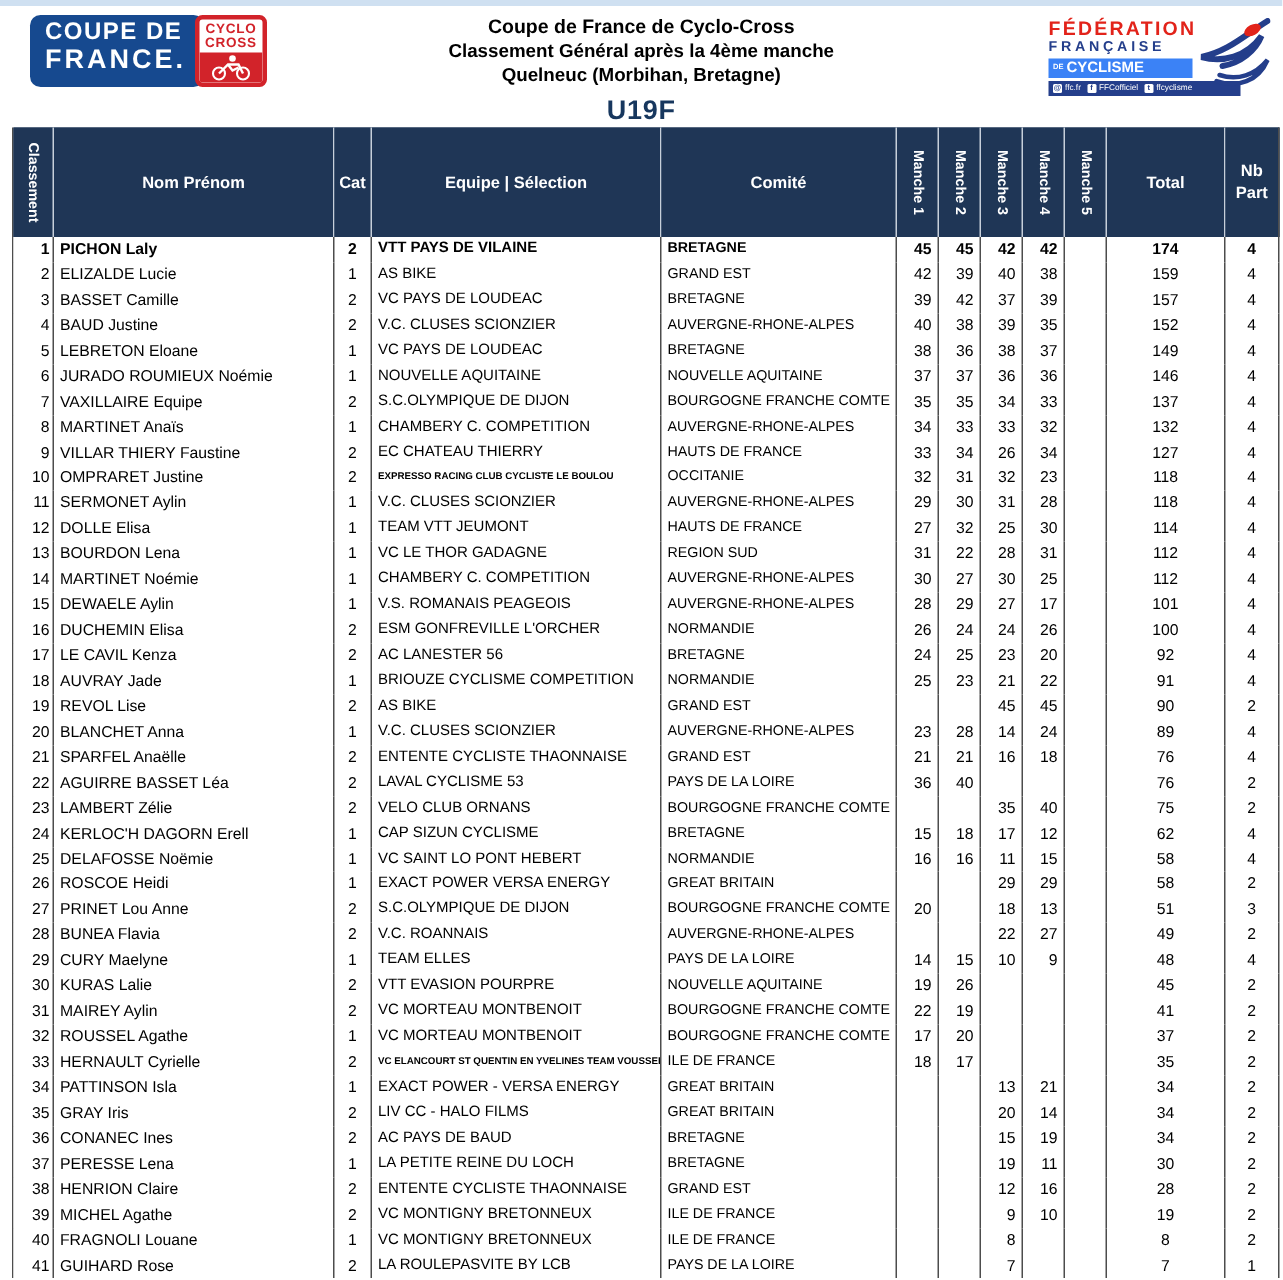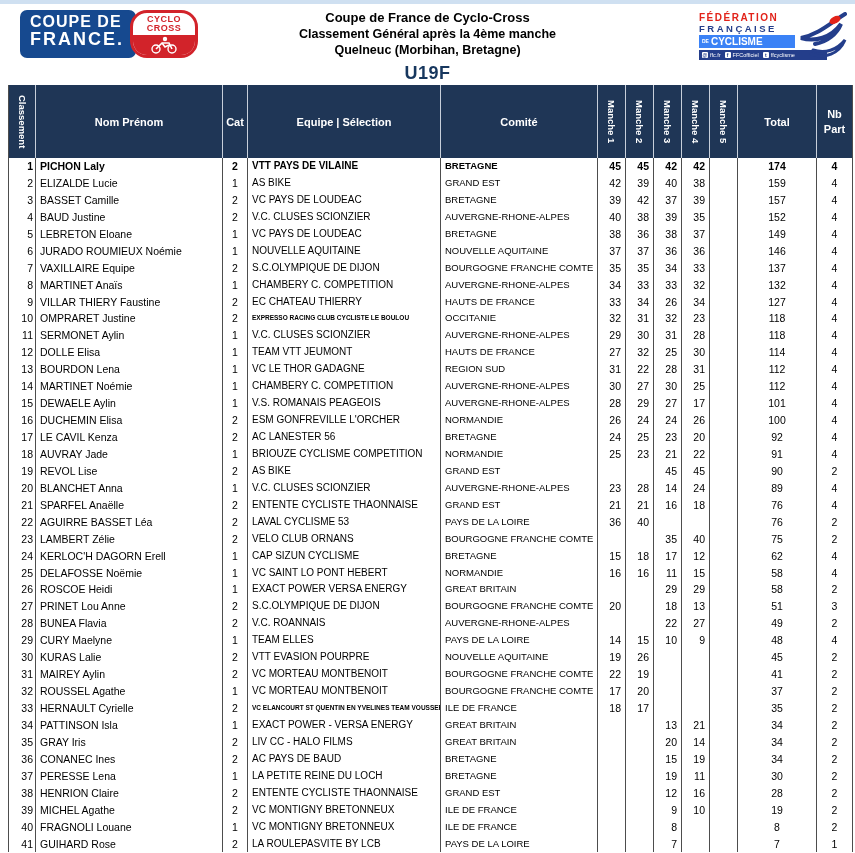--- a/index.html
+++ b/index.html
@@ -7,34 +7,34 @@
   .topstrip { height:4px; background:#cfe0f1; }
 
   
   .pageheader { position:relative; height:81px; }
 
   .logo-left { position:absolute; left:20px; top:6px; display:flex; align-items:stretch; height:48px; }
   .cdf-blue { background:#16498F; color:#fff; border-radius:7px; padding:4px 12px 4px 10px;
               display:flex; flex-direction:column; justify-content:flex-start; z-index:1; }
   .cdf-line1 { font-size:16px; font-weight:bold; letter-spacing:1px; line-height:1.0; white-space:nowrap; }
   .cdf-line2 { font-size:18px; font-weight:bold; letter-spacing:2px; line-height:1.0; white-space:nowrap; }
-  .cx-box { width:68px; margin-left:-6px; background:#fff; border:3px solid #D2232A; border-radius:17px;
+  .cx-box { width:48px; margin-left:-6px; background:#fff; border:3px solid #D2232A; border-radius:5px;
             display:flex; flex-direction:column; overflow:hidden; z-index:2; }
   .cx-text { flex:0 0 auto; text-align:center; color:#D2232A; font-weight:bold; font-size:9px; line-height:1.0; padding-top:2px; letter-spacing:0.5px;}
   .cx-red { flex:1; background:#D2232A; margin-top:2px; display:flex; align-items:center; justify-content:center; }
 
   .title-block { position:absolute; left:200px; right:200px; top:6px; text-align:center; color:#000; }
   .title-l1 { font-size:13px; font-weight:bold; }
   .title-l2 { font-size:12.5px; font-weight:bold; margin-top:2px; }
   .title-l3 { font-size:12.5px; font-weight:bold; margin-top:2px; }
   .title-cat { font-size:18px; font-weight:bold; color:#17375E; margin-top:6px; letter-spacing:0.5px; }
 
   .ffc-logo { position:absolute; right:8px; top:8px; display:flex; align-items:flex-start; }
   .ffc-text { width:96px; }
-  .ffc-l1 { color:#E2231A; font-weight:bold; font-size:10px; letter-spacing:1.5px; line-height:1.15; }
+  .ffc-l1 { color:#E2231A; font-weight:bold; font-size:13px; letter-spacing:1.5px; line-height:1.15; }
   .ffc-l2 { color:#243E8B; font-weight:bold; font-size:9.5px; letter-spacing:2.5px; line-height:1.15; }
   .ffc-bar { margin-top:1px; background:#3b82f6; color:#fff; font-weight:bold; font-size:10px;
              padding:1px 3px; display:flex; align-items:center; gap:2px; }
   .ffc-de { font-size:5px; line-height:1; }
   .ffc-social { margin-top:2px; background:#243E8B; color:#fff; font-size:5.5px; display:flex;
                 align-items:center; gap:4px; padding:2px 3px; width:128px; }
   .soc-item { display:flex; align-items:center; gap:2px; white-space:nowrap; }
   .soc-ic { width:6px; height:6px; background:#fff; color:#243E8B; font-size:5px; font-weight:bold;
             display:inline-flex; align-items:center; justify-content:center; border-radius:1px; }
 

